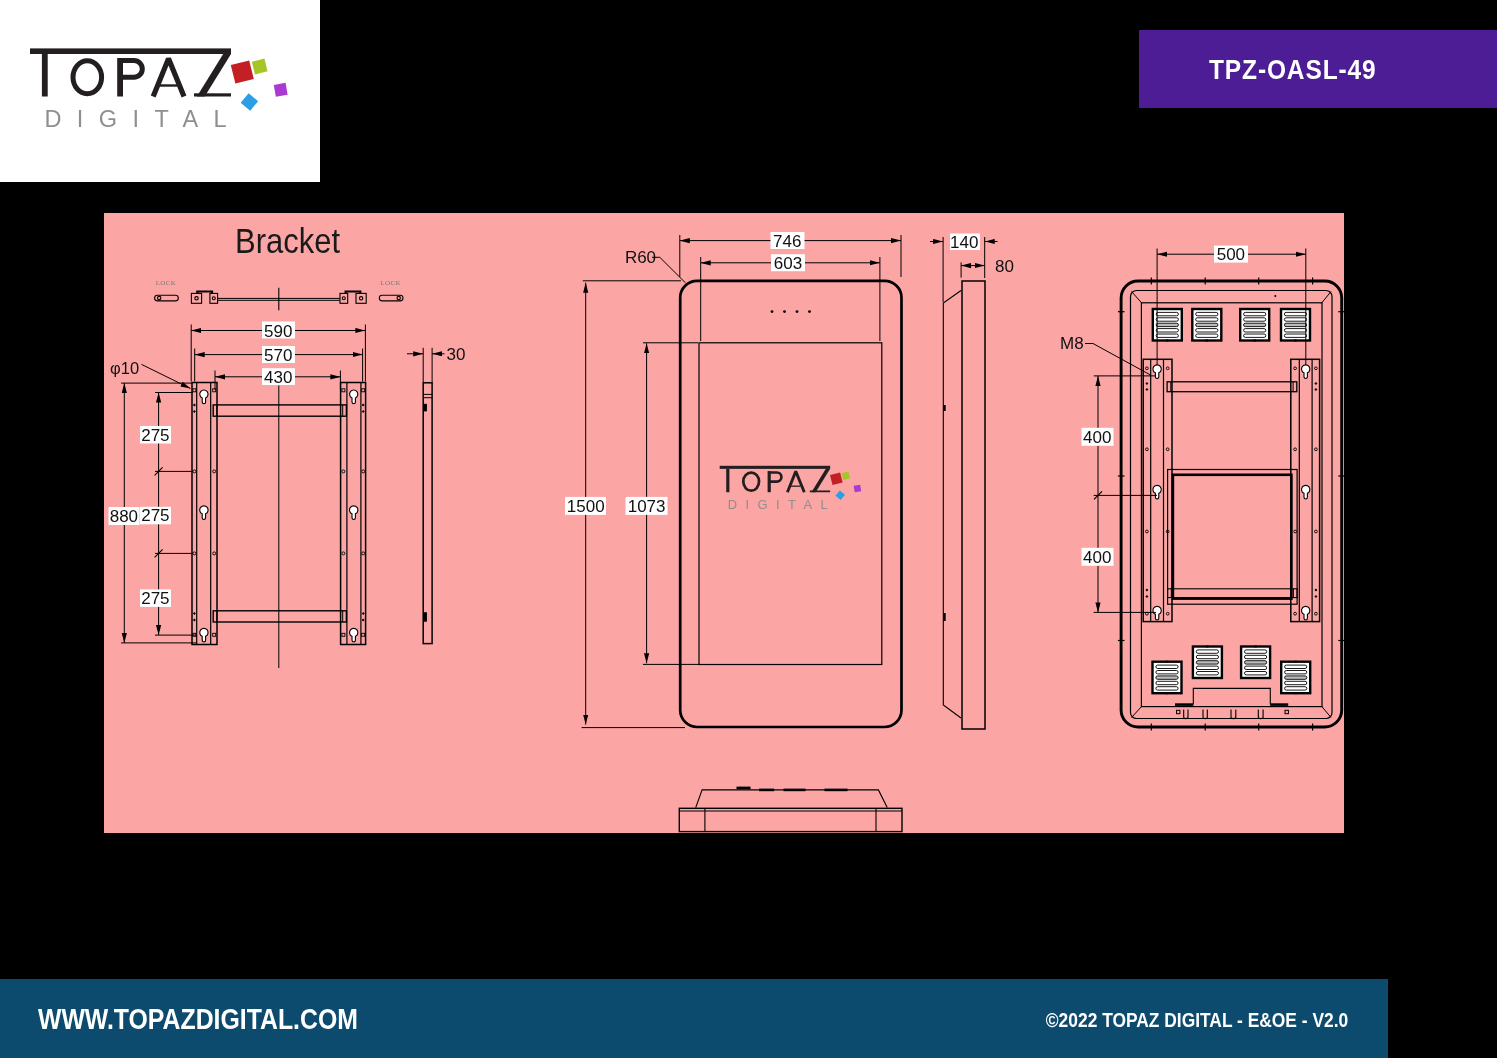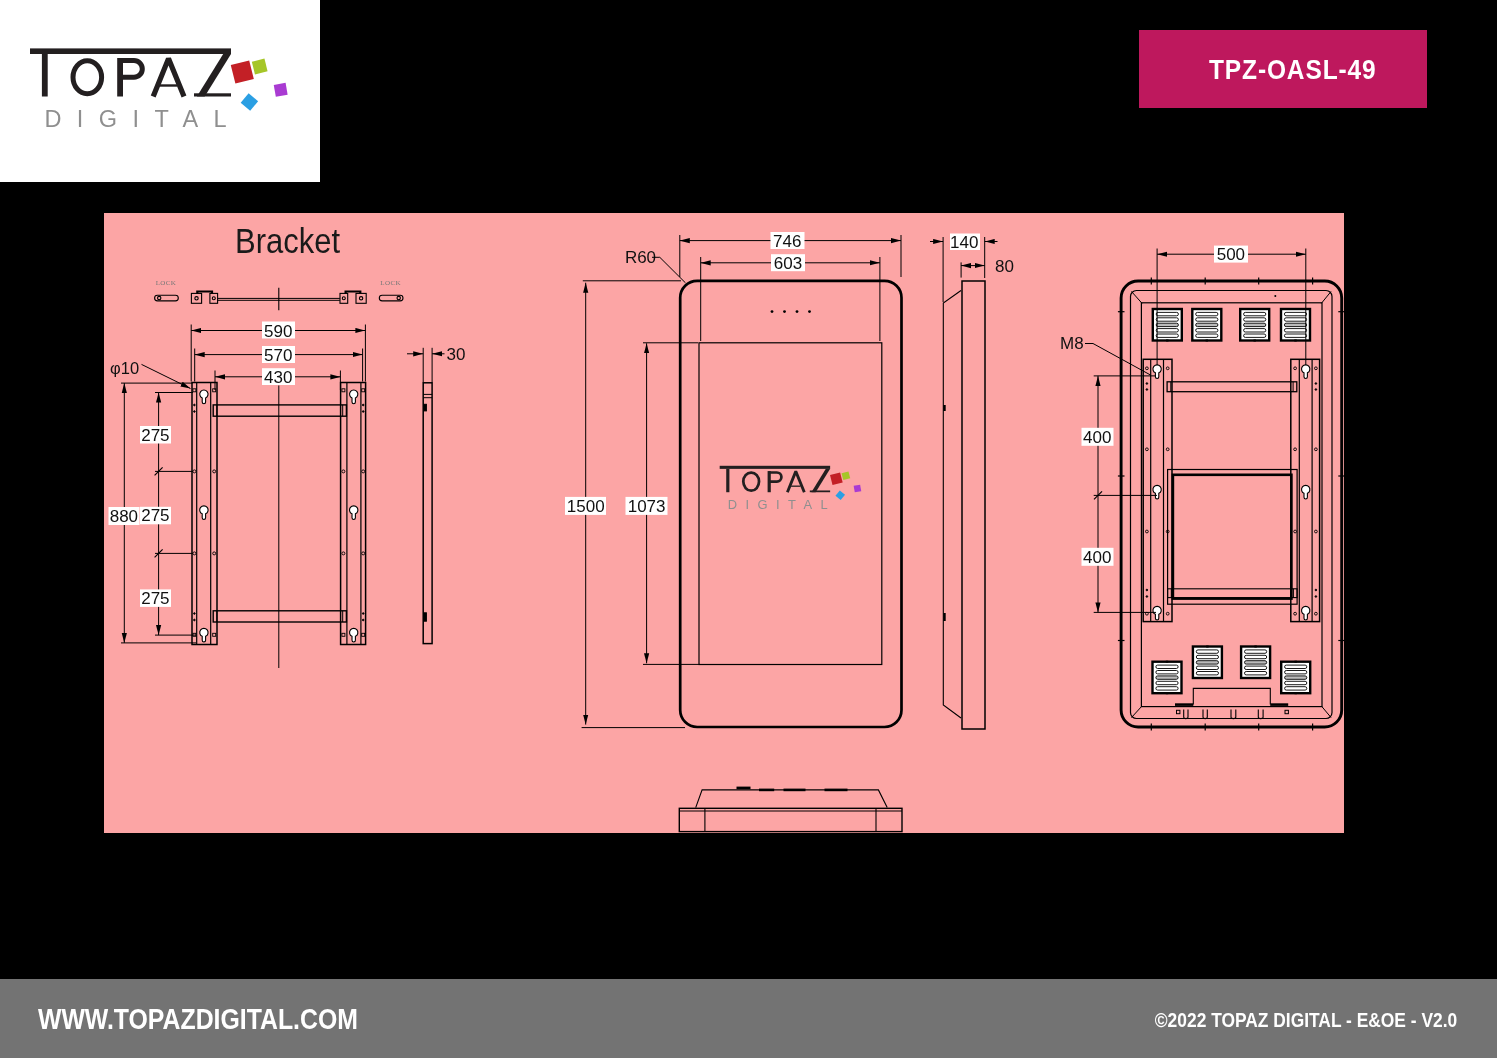--- a/index.html
+++ b/index.html
@@ -39,21 +39,21 @@
 
   <rect x="274.7" y="83.8" width="12" height="12" fill="#a93bd2" transform="rotate(-10 280.7 89.8)"></rect>
 
   <rect x="243.2" y="95.8" width="12.4" height="12.4" fill="#2b9fe3" transform="rotate(40 249.4 102)"></rect>
 </g>
 </defs>
 <use href="#tlogo"></use>
 </svg>
 </div>
 
-<div class="abs" style="left:1139px;top:30px;width:288px;height:78px;background:#be185d;">
+<div class="abs" style="left:1139px;top:30px;width:358px;height:78px;background:#4c1d95;">
   <div class="abs" style="left:70px;top:24px;width:220px;color:#fff;font-size:28px;font-weight:bold;letter-spacing:1px;white-space:nowrap;transform-origin:left center;transform:scaleX(0.875);">TPZ-OASL-49</div>
 </div>
 
 <div class="abs" style="left:104px;top:213px;width:1240px;height:620px;background:#fca5a5;">
 <svg width="1240" height="620" viewBox="0 0 1240 620" font-family="Liberation Sans, sans-serif" fill="#111">
 <defs>
 <marker id="ar" viewBox="0 0 10 6" refX="10" refY="3" markerWidth="10" markerHeight="6" markerUnits="userSpaceOnUse" orient="auto-start-reverse">
           <path d="M10,3 L0,0.4 L0,5.6 z" fill="#000"></path>
         </marker>
 <g id="kh">
@@ -403,18 +403,18 @@
   <line x1="772" y1="595.3" x2="772" y2="618.6" stroke-width="1.1"></line>
 
   <rect x="632.5" y="573.6" width="14" height="2.6" fill="#000" stroke="none"></rect>
   <rect x="655" y="575.6" width="15.2" height="2.6" fill="#000" stroke="none"></rect>
   <rect x="679.5" y="575.6" width="22" height="2.6" fill="#000" stroke="none"></rect>
   <rect x="720.5" y="575.6" width="23" height="2.6" fill="#000" stroke="none"></rect>
 </g>
 </svg>
 </div>
 
-<div class="abs" style="left:0;top:979px;width:1497px;height:79px;background:#737373;text-align:center;">
+<div class="abs" style="left:0;top:979px;width:1388px;height:79px;background:#0c4a6e;text-align:center;">
 
   <div class="abs" style="left:38px;top:1px;height:79px;display:flex;align-items:center;color:#fff;font-weight:bold;font-size:29px;letter-spacing:0;white-space:nowrap;transform-origin:left center;transform:scaleX(0.856);">WWW.TOPAZDIGITAL.COM</div>
 
   <div class="abs" style="right:40px;top:1px;height:79px;display:flex;align-items:center;color:#fff;font-weight:bold;font-size:21px;white-space:nowrap;transform-origin:right center;transform:scaleX(0.828);">©2022 TOPAZ DIGITAL - E&amp;OE - V2.0</div>
 </div>
 
 </body></html>

